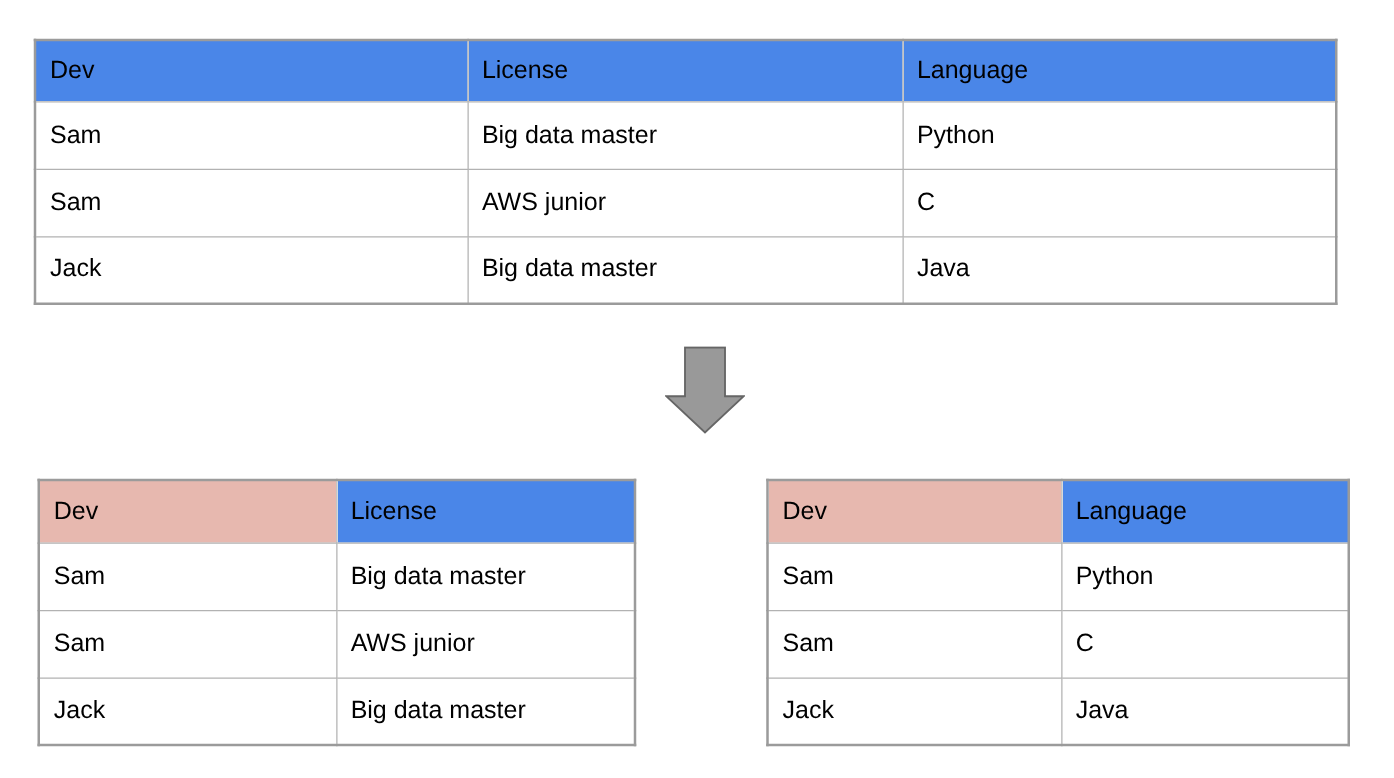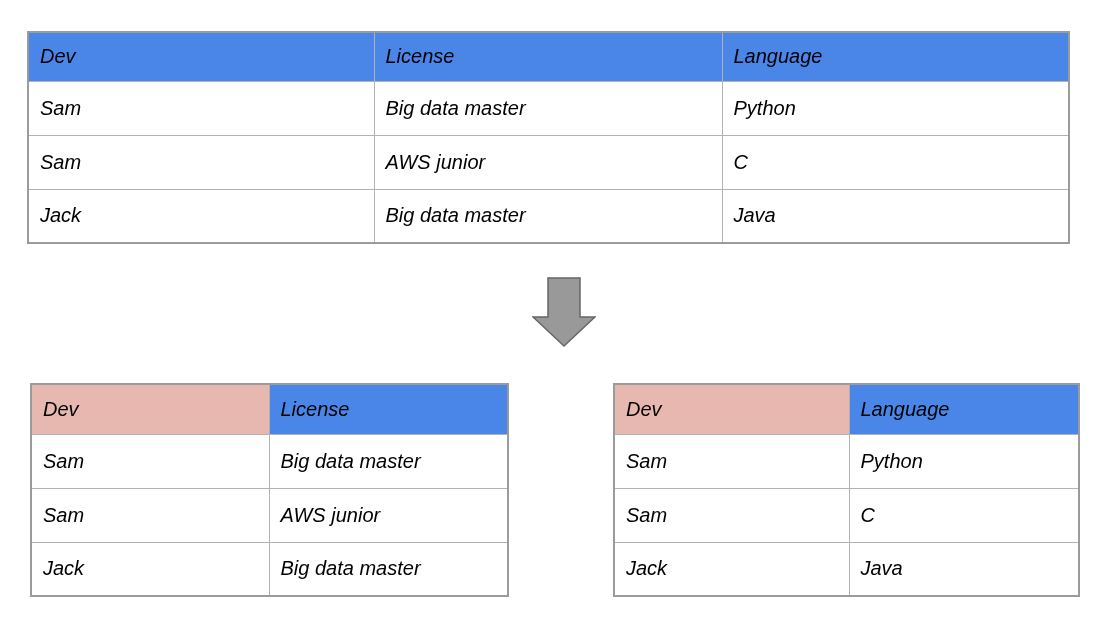--- a/index.html
+++ b/index.html
@@ -8,21 +8,20 @@
     background: #ffffff;
   }
   .canvas {
     position: relative;
     width: 1094px;
     height: 622px;
     background: #ffffff;
     font-family: "Liberation Sans", sans-serif;
     color: #000000;
     overflow: hidden;
-    font-style: italic;
   }
   table.tbl {
     position: absolute;
     border-collapse: collapse;
     table-layout: fixed;
     border: 2px solid #9b9b9b;
     font-size: 20px;
   }
   table.tbl th,
   table.tbl td {

